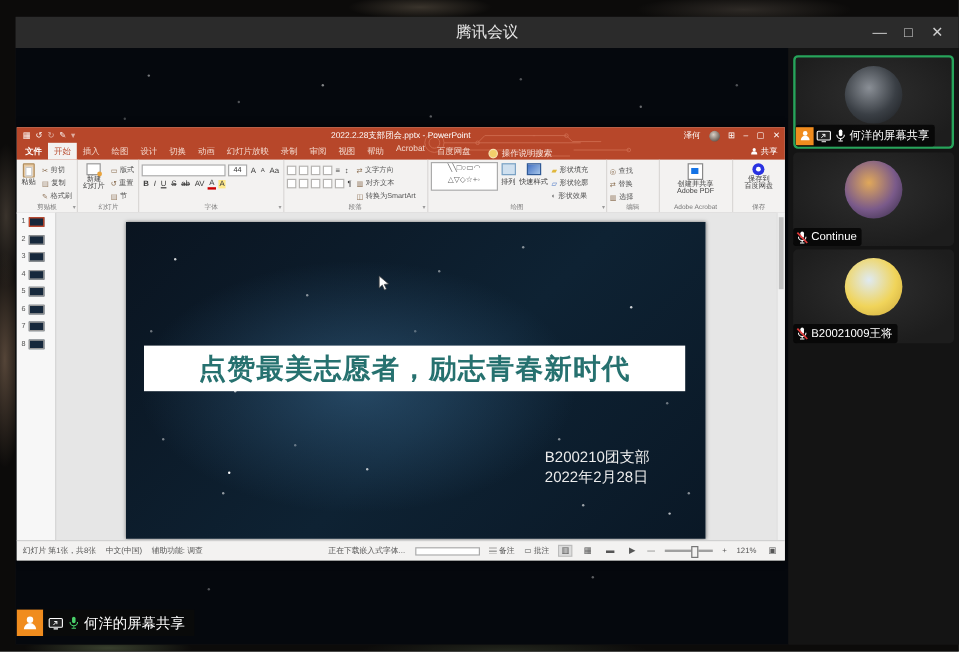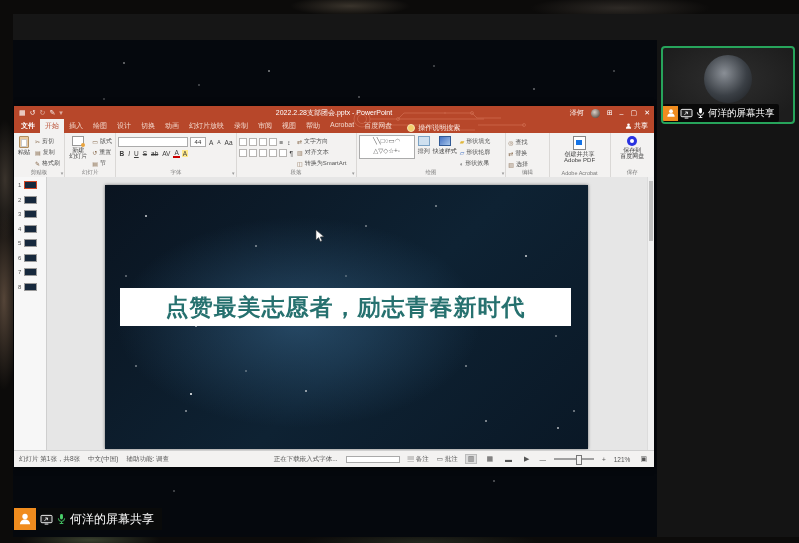--- a/index.html
+++ b/index.html
@@ -150,20 +150,28 @@
   .hostbox.big{width:22px;height:22px;}
   .obar{display:flex;align-items:center;gap:3px;background:rgba(10,10,10,.85);color:#fff;
         font-size:12px;padding:0 8px 0 4px;}
 </style>
 </head>
 <body>
 
 <div class="desktop-bg"></div>
 
 <div class="mwin">
+  <div class="mtitle">
+    <span>腾讯会议</span>
+    <div class="mcontrols">
+      <span>—</span>
+      <span>□</span>
+      <span>✕</span>
+    </div>
+  </div>
 
   <div class="mbody">
 
     <div class="screen">
       <div class="dstars"></div>
 
       <div class="ppt">
         <div class="ppt-chrome">
           <svg class="circuit" width="230" height="27" viewBox="0 0 230 27">
             <g stroke="#e89377" fill="none" stroke-width="0.8" opacity="0.45">
@@ -437,20 +445,24 @@
                 <span class="tnum">8</span>
                  <span class="thumb"></span>
               </div>
             </div>
           <div class="canvas">
             <div class="slide">
               <div class="stars"></div>
               <div class="banner">
                 <span>点赞最美志愿者，励志青春新时代</span>
               </div>
+              <div class="sub">
+                <div>B200210团支部</div>
+                <div>2022年2月28日</div>
+              </div>
               <svg class="cursor" width="10" height="14" viewBox="0 0 10 14">
                 <path d="M1 1 L1 11 L3.6 8.6 L5.4 12.6 L7 11.8 L5.2 8 L8.8 7.6 Z" fill="#fff" stroke="#444" stroke-width="0.6"></path>
               </svg>
             </div>
             <div class="vscroll"></div>
           </div>
         </div>
 
         <div class="statusbar">
           <span>幻灯片 第1张，共8张</span>
@@ -494,20 +506,46 @@
             <svg class="mic" width="11" height="12" viewBox="0 0 12 13">
    <rect x="4.4" y="1" width="3.2" height="6" rx="1.6" fill="#fff"></rect>
    <path d="M2.6 5.8a3.4 3.4 0 0 0 6.8 0" stroke="#fff" stroke-width="1" fill="none"></path>
    <line x1="6" y1="9.6" x2="6" y2="11" stroke="#fff" stroke-width="1"></line>
    <line x1="4" y1="11.4" x2="8" y2="11.4" stroke="#fff" stroke-width="1"></line>
 
   </svg>
             <span class="pname">何洋的屏幕共享</span>
           </div>
         </div>
+        <div class="tile">
+          <div class="avatar" style="background: radial-gradient(circle at 42% 38%, rgb(224, 168, 90) 0%, rgb(122, 90, 138) 55%, rgb(47, 38, 64) 100%);"></div>
+          <div class="plabel">
+            <svg class="mic" width="11" height="12" viewBox="0 0 12 13">
+   <rect x="4.4" y="1" width="3.2" height="6" rx="1.6" fill="#fff"></rect>
+   <path d="M2.6 5.8a3.4 3.4 0 0 0 6.8 0" stroke="#fff" stroke-width="1" fill="none"></path>
+   <line x1="6" y1="9.6" x2="6" y2="11" stroke="#fff" stroke-width="1"></line>
+   <line x1="4" y1="11.4" x2="8" y2="11.4" stroke="#fff" stroke-width="1"></line>
+   <line x1="1.6" y1="2" x2="10.6" y2="11.4" stroke="#e23b3b" stroke-width="1.6"></line>
+  </svg>
+            <span class="pname">Continue</span>
+          </div>
+        </div>
+        <div class="tile">
+          <div class="avatar" style="background: radial-gradient(circle at 42% 38%, rgb(223, 234, 242) 0%, rgb(240, 212, 90) 55%, rgb(202, 165, 58) 100%);"></div>
+          <div class="plabel">
+            <svg class="mic" width="11" height="12" viewBox="0 0 12 13">
+   <rect x="4.4" y="1" width="3.2" height="6" rx="1.6" fill="#fff"></rect>
+   <path d="M2.6 5.8a3.4 3.4 0 0 0 6.8 0" stroke="#fff" stroke-width="1" fill="none"></path>
+   <line x1="6" y1="9.6" x2="6" y2="11" stroke="#fff" stroke-width="1"></line>
+   <line x1="4" y1="11.4" x2="8" y2="11.4" stroke="#fff" stroke-width="1"></line>
+   <line x1="1.6" y1="2" x2="10.6" y2="11.4" stroke="#e23b3b" stroke-width="1.6"></line>
+  </svg>
+            <span class="pname">B20021009王将</span>
+          </div>
+        </div>
       </div>
 
     <div class="share-overlay">
       <span class="hostbox big">
           <svg width="14" height="14" viewBox="0 0 12 12">
      <circle cx="6" cy="3.8" r="2.3" fill="#fff"></circle>
             <path d="M1.6 10.6a4.4 4.4 0 0 1 8.8 0z" fill="#fff"></path>
           </svg>
         </span>
       <span class="obar">

